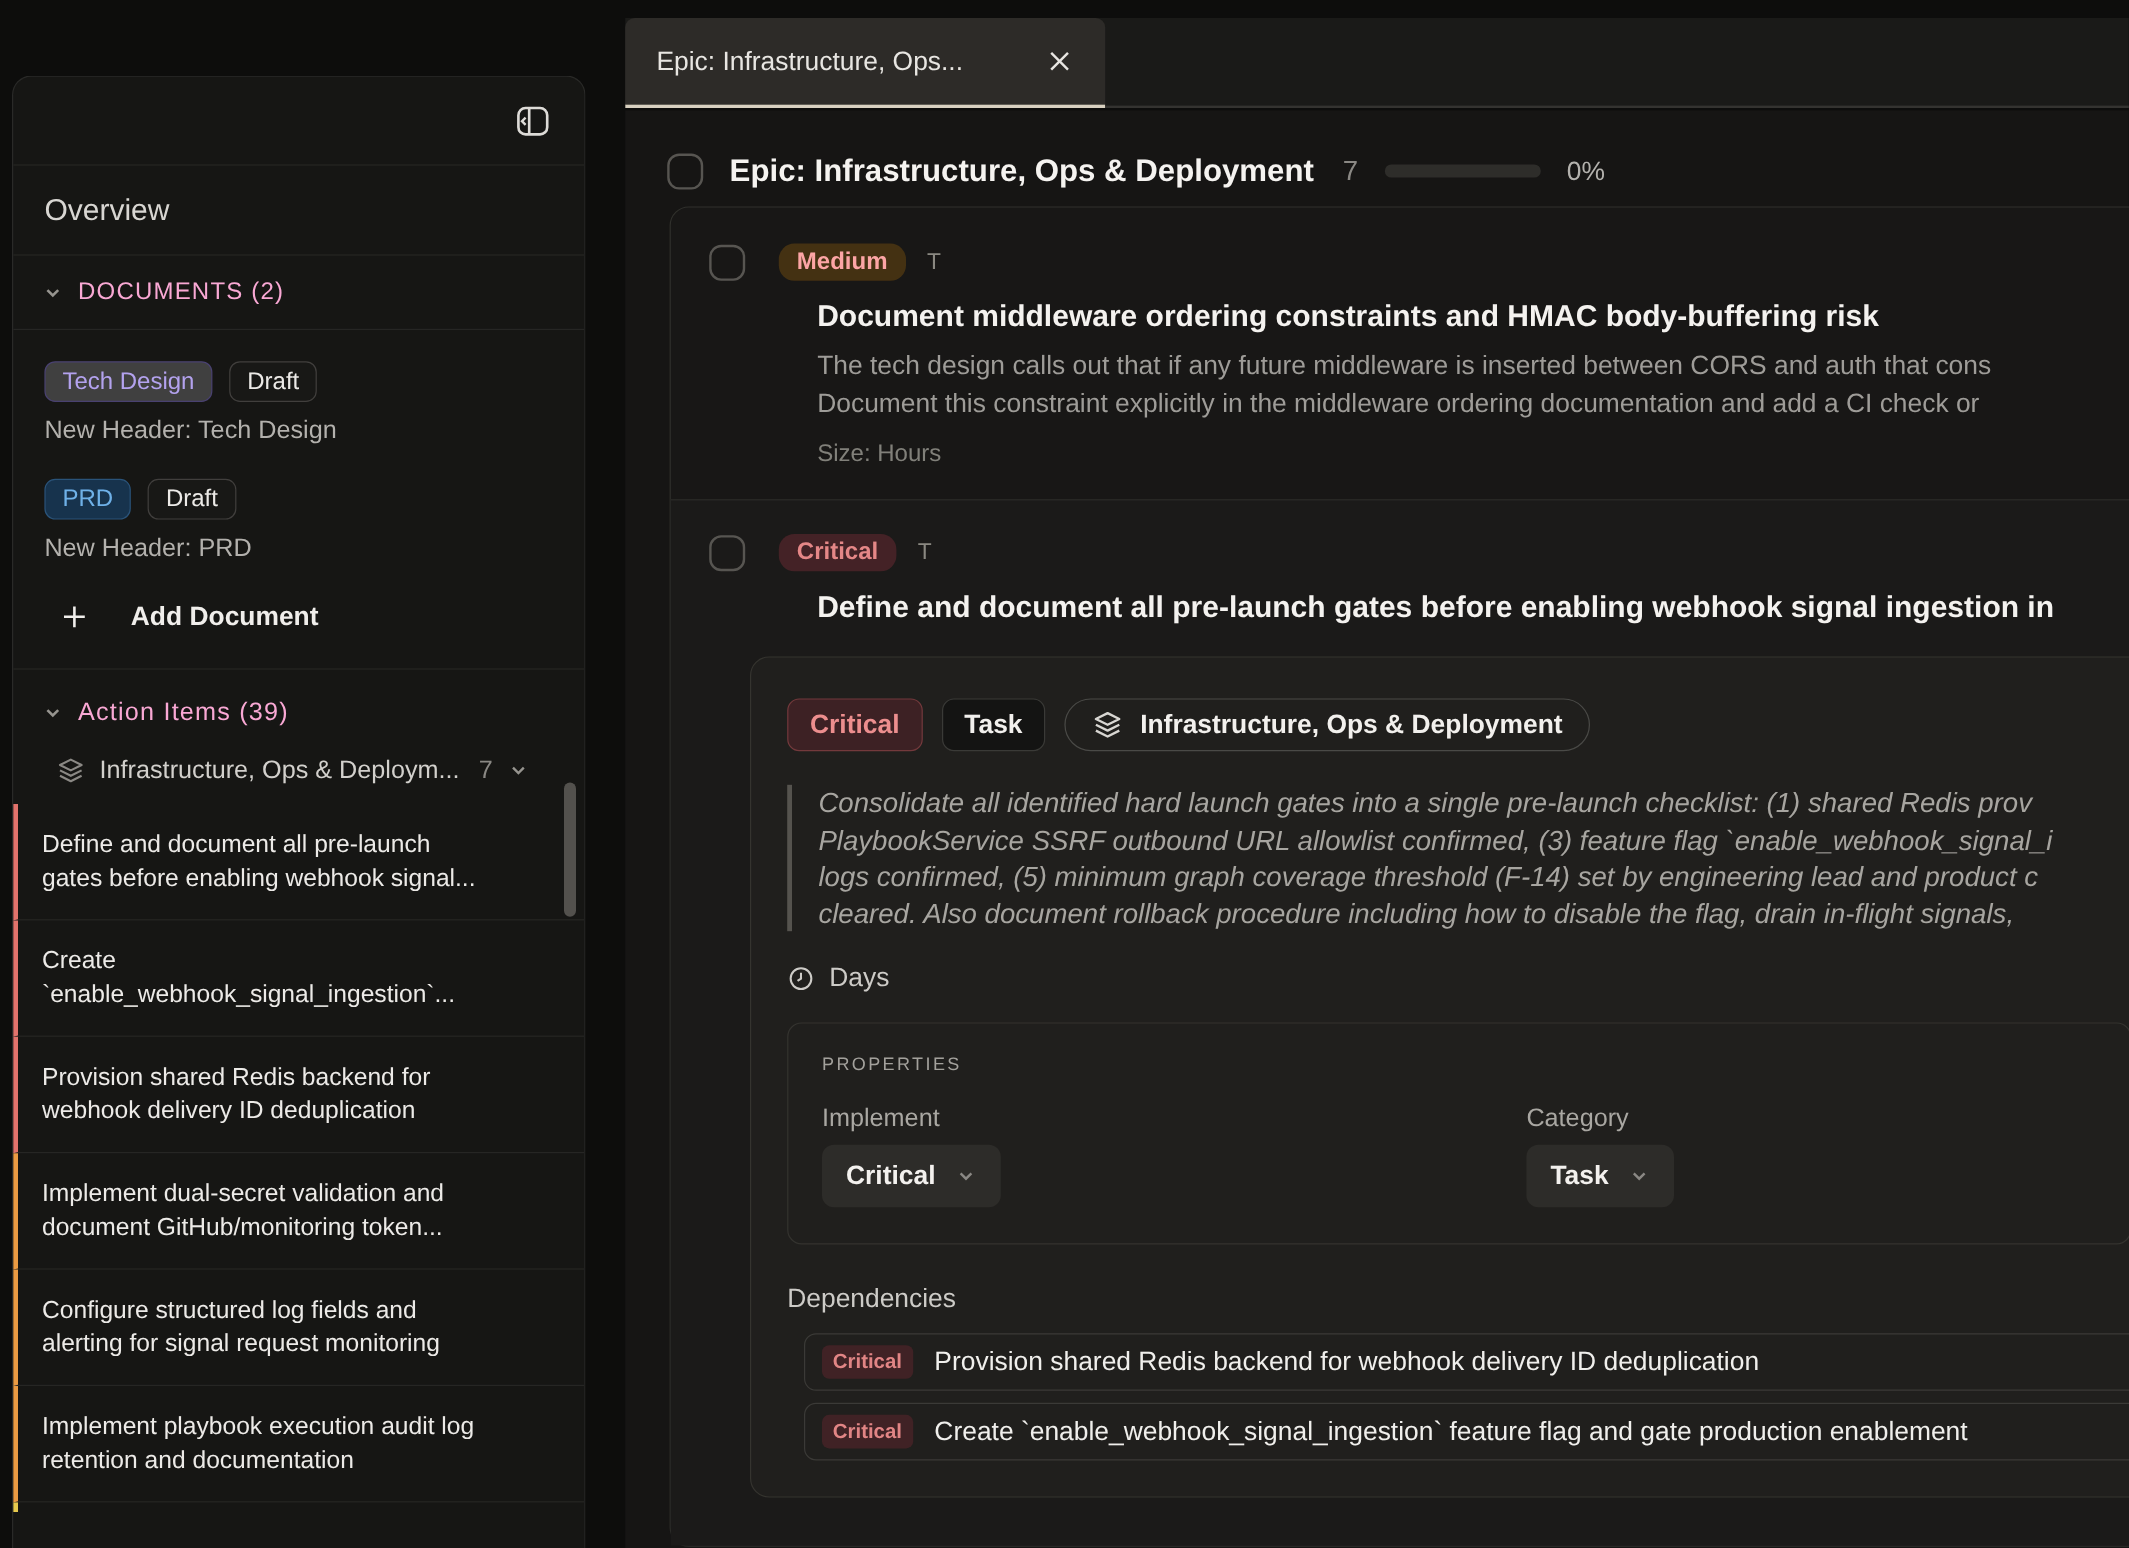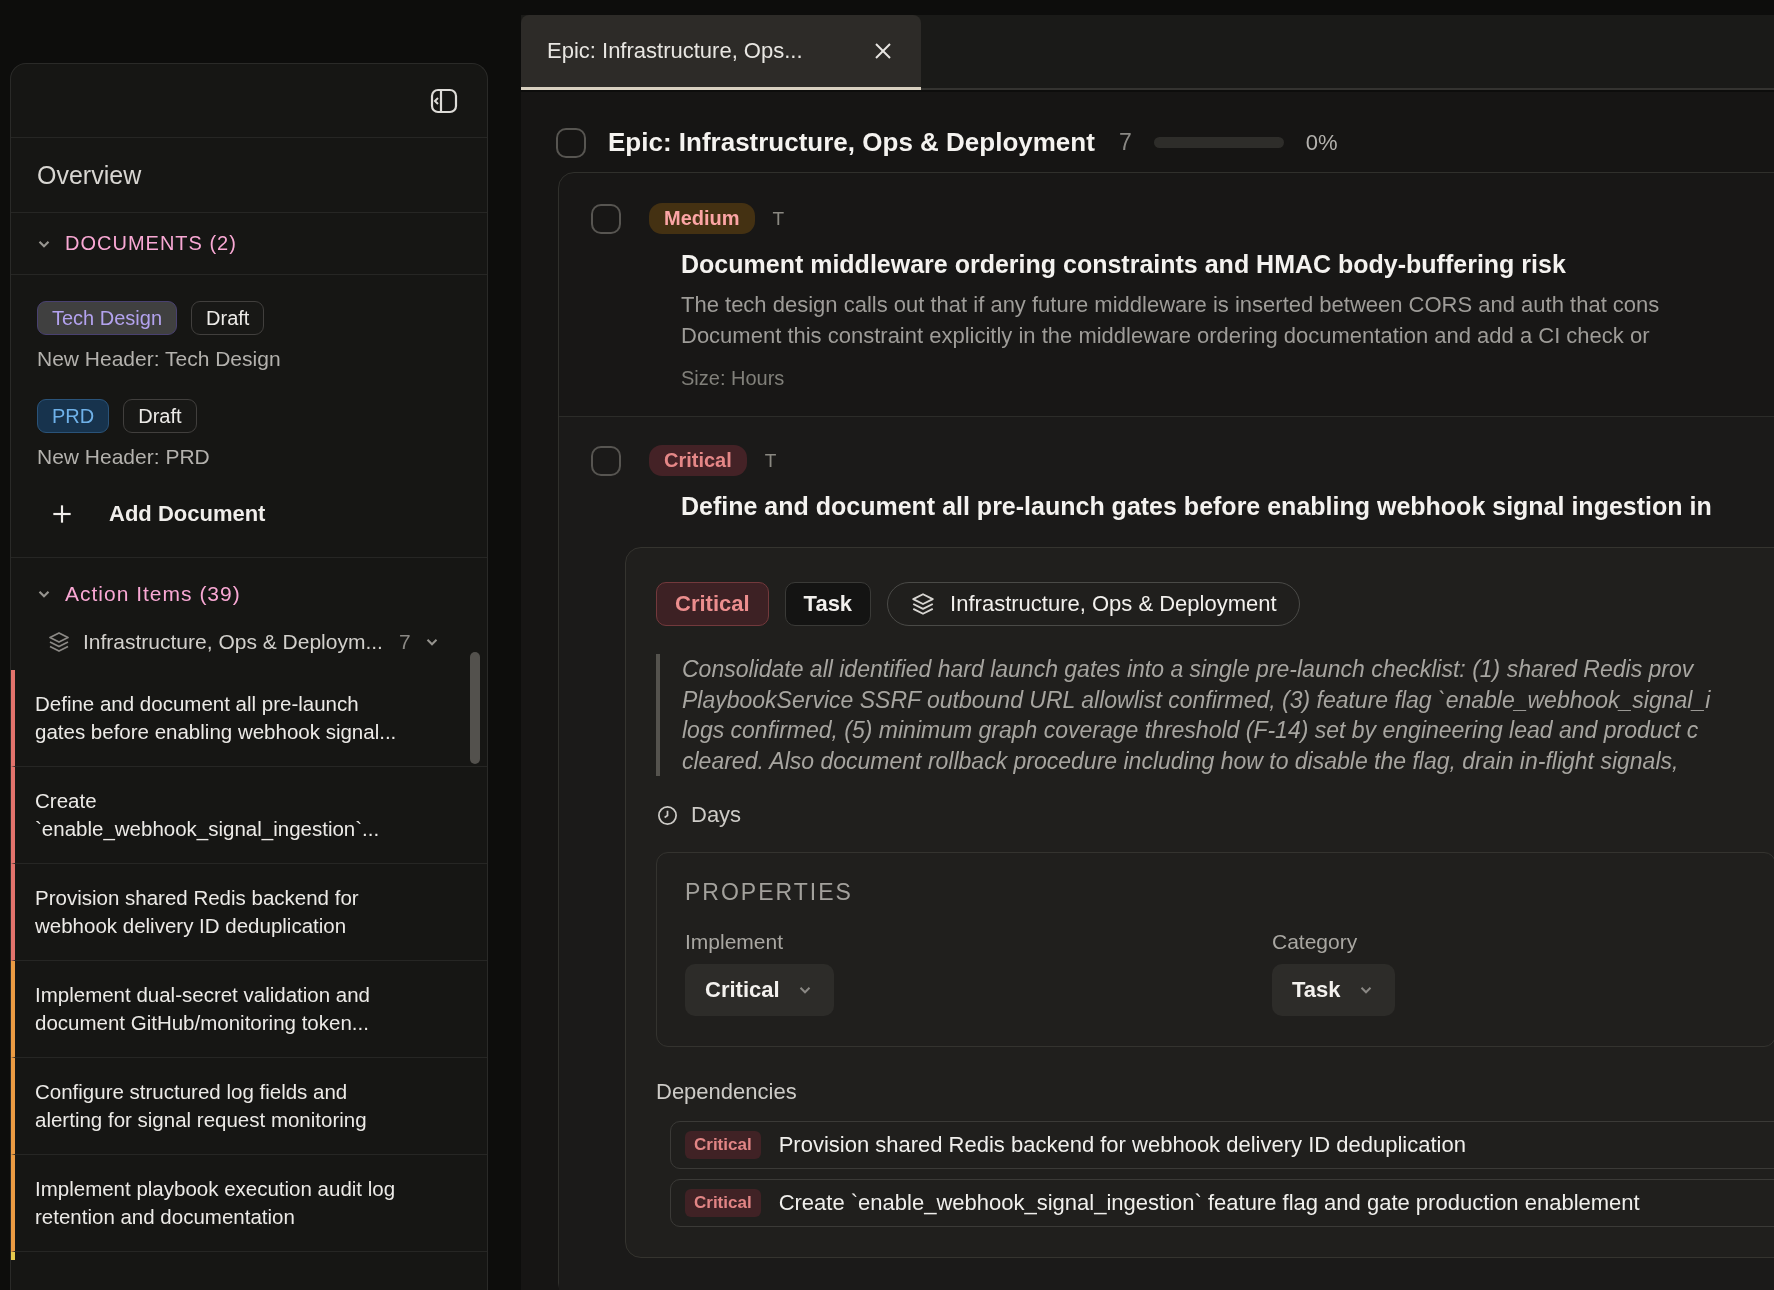--- a/index.html
+++ b/index.html
@@ -81,29 +81,29 @@
   .card2 { border-top:1px solid #2c2c29; background:#1b1a19; padding:28px 0 40px 32px; }
 
   .detail-panel { margin:26px 0 0 34px; width:1340px; background:#201f1d;
                   border:1px solid #35342f; border-radius:16px; padding:34px 0 30px 30px; }
   .detail-badges { display:flex; align-items:center; gap:16px; }
   .dbadge { display:inline-flex; align-items:center; gap:14px; font-size:22px; padding:8px 18px;
             border-radius:10px; white-space:nowrap; cursor:pointer; }
   .dbadge-critical { color:#ec8e8e; background:#3d2124; border:1px solid #73393c; font-weight:bold; }
   .dbadge-task { color:#f2f0ed; background:#141413; border:1px solid #3a3a37; font-weight:bold; }
   .dbadge-category { color:#f2f0ed; background:transparent; border:1px solid #4a4a47;
-                     border-radius:999px; padding:8px 22px; }
+                     border-radius:999px; padding:8px 22px;font-weight:bold; }
   .blockquote { margin-top:28px; border-left:4px solid #55534e; padding-left:22px; }
   .blockquote div { color:#a7a5a0; font-size:23px; font-style:italic; line-height:30.5px;
                     white-space:nowrap; overflow:hidden; }
   .effort-row { margin-top:26px; display:flex; align-items:center; gap:12px;
                 color:#cdcbc7; font-size:22px; }
   .props-box { margin-top:24px; width:1120px; border:1px solid #34332f; border-radius:12px;
                padding:26px 28px 30px 28px; }
-  .props-title { color:#a3a19c; font-size:23px; letter-spacing:2px; }
+  .props-title { color:#a3a19c; font-size:15px; letter-spacing:2px; }
   .props-grid { display:grid; grid-template-columns:587px 587px; margin-top:24px; }
   .prop-label { color:#a9a7a2; font-size:21px; }
   .dropdown { margin-top:10px; display:inline-flex; align-items:center; gap:16px;
               background:#2d2c29; border-radius:10px; padding:13px 20px; cursor:pointer; }
   .dropdown span { color:#f3f1ee; font-size:22px; font-weight:bold; }
   .deps-label { margin-top:32px; color:#cdcbc7; font-size:22px; }
   .dep-row { margin:16px 0 0 14px; width:1450px; display:flex; align-items:center; gap:18px;
              border:1px solid #3b3a37; border-radius:10px; height:48px; padding:0 14px;
              cursor:pointer; }
   .dep-row + .dep-row { margin-top:10px; }

